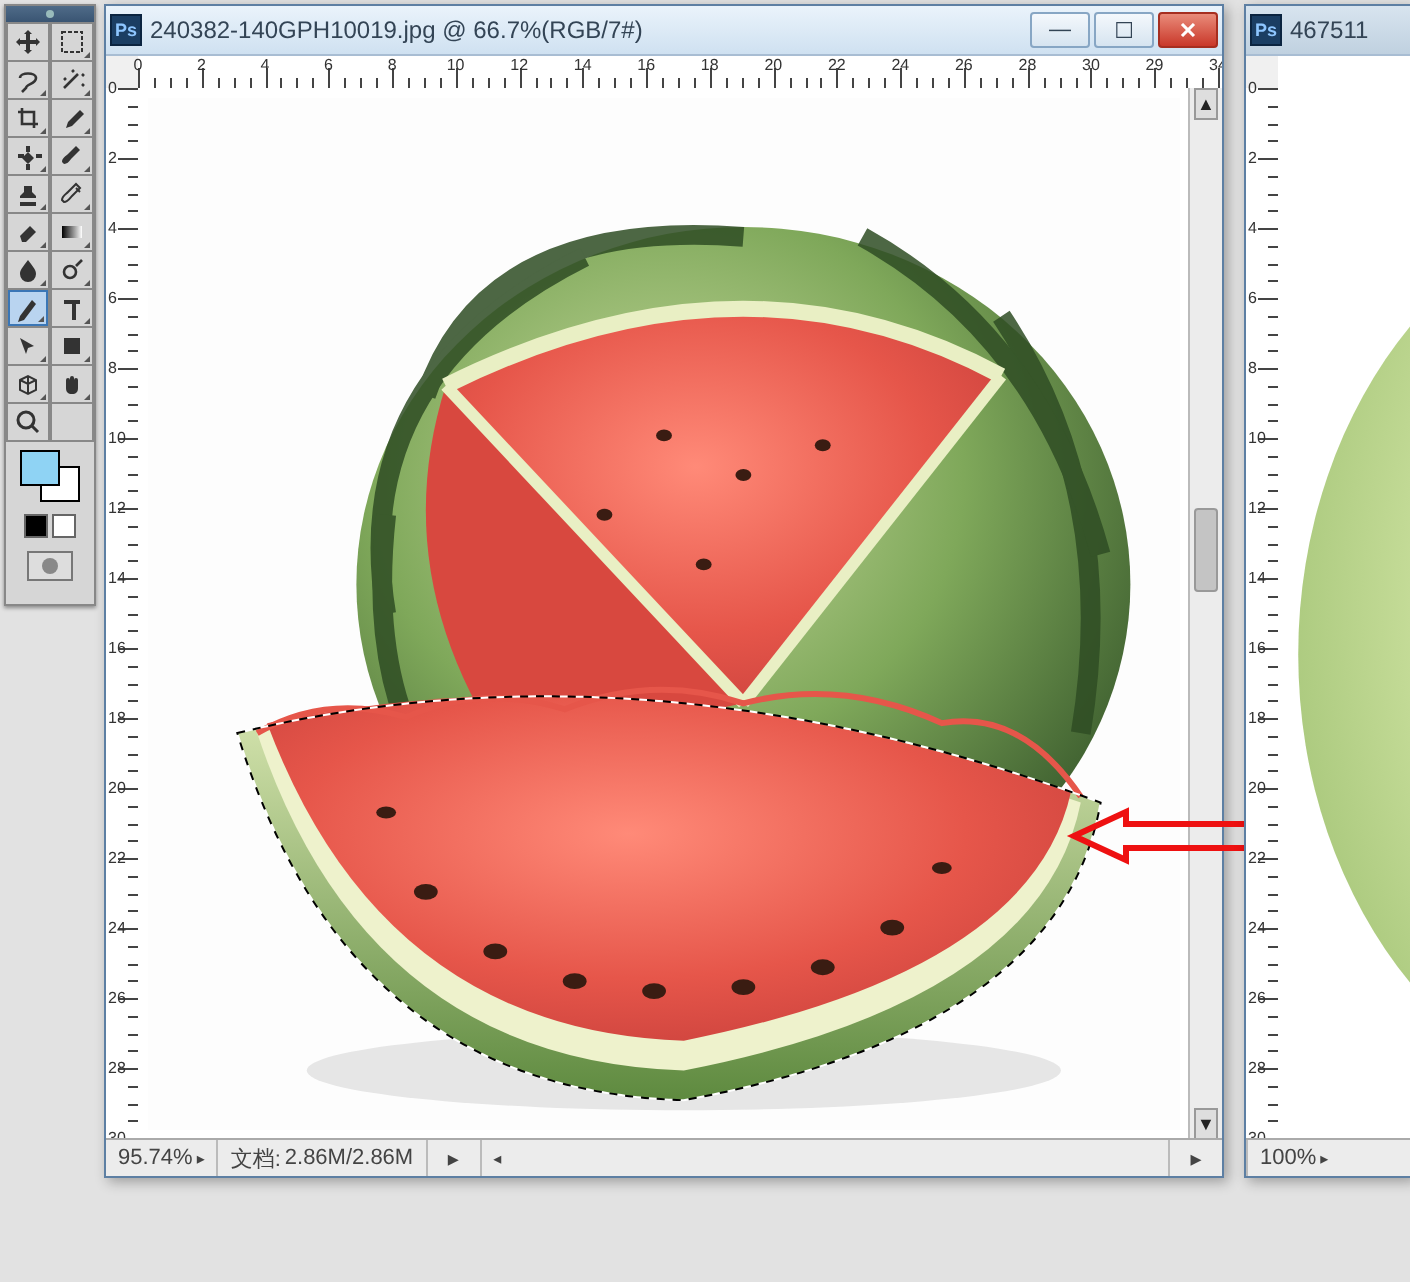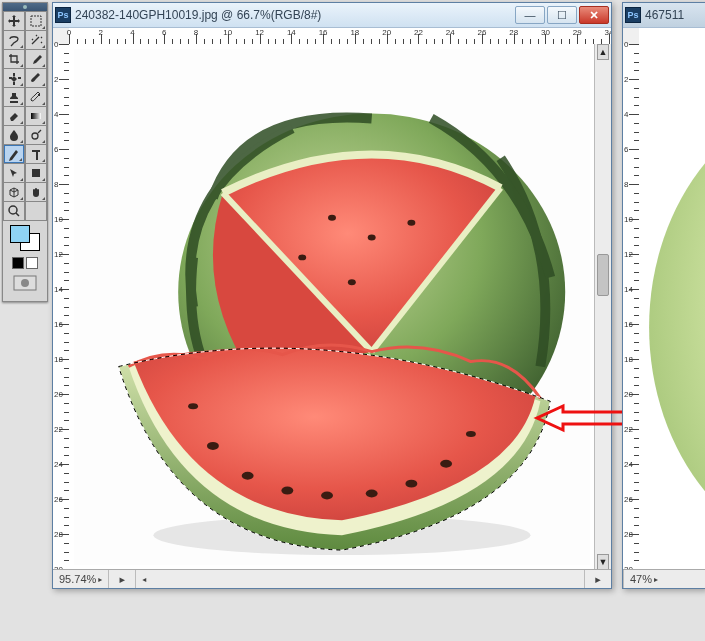--- a/index.html
+++ b/index.html
@@ -314,21 +314,21 @@
         </svg>
     </div>
   </div>
 </div>
 
 <div class="docwin main">
   <div class="titlebar">
     <div class="titleicon">
         <span>Ps</span>
       </div>
-    <div class="titletext">240382-140GPH10019.jpg @ 66.7%(RGB/8#)</div>
+    <div class="titletext">240382-140GPH10019.jpg @ 66.7%(RGB/7#)</div>
     <div class="winbtns">
       <div class="wbtn">—</div>
       <div class="wbtn">☐</div>
       <div class="wbtn close">✕</div>
     </div>
   </div>
   <div class="docbody">
     <div class="ruler-corner"></div>
     <div class="ruler-h">
         <div class="ticks" id="hticks">
@@ -587,20 +587,24 @@
       <div class="arr up">▲</div>
       <div class="thumb"></div>
       <div class="arr dn">▼</div>
     </div>
 
     <div class="status">
       <div class="cell">
         <span>95.74%</span>
         <span style="font-size:8px;">▸</span>
       </div>
+      <div class="cell">
+        <span>文档:</span>
+        <span>2.86M/2.86M</span>
+      </div>
       <div class="cell" style="flex:0 0 14px;justify-content:center;">▸</div>
       <div class="cell" style="flex:1;border-right:none;">
         <span style="font-size:8px;">◂</span>
       </div>
       <div class="cell" style="flex:0 0 14px;justify-content:center;border-right:none;border-left:1px solid #bbb;">▸</div>
     </div>
   </div>
 
   <div class="arrow">
     <svg viewBox="0 0 130 40">
@@ -709,21 +713,21 @@
             <stop offset="0%" stop-color="#eef4d2"></stop>
             <stop offset="60%" stop-color="#cfe3a2"></stop>
             <stop offset="100%" stop-color="#9fc172"></stop>
           </radialGradient>
         </defs>
         <ellipse cx="200" cy="280" rx="190" ry="230" fill="url(#melon2)"></ellipse>
       </svg>
     </div>
     <div class="status">
       <div class="cell side-cell">
-        <span>47%</span>
+        <span>100%</span>
         <span style="font-size:8px;">▸</span>
       </div>
     </div>
   </div>
 </div>
 
 <svg width="0" height="0" style="position:absolute">
   <defs>
     <g id="i-move">
         <path d="M7 1l2 2h-1v3h3v-1l2 2-2 2v-1h-3v3h1l-2 2-2-2h1v-3h-3v1l-2-2 2-2v1h3v-3h-1z" fill="#333"></path>

